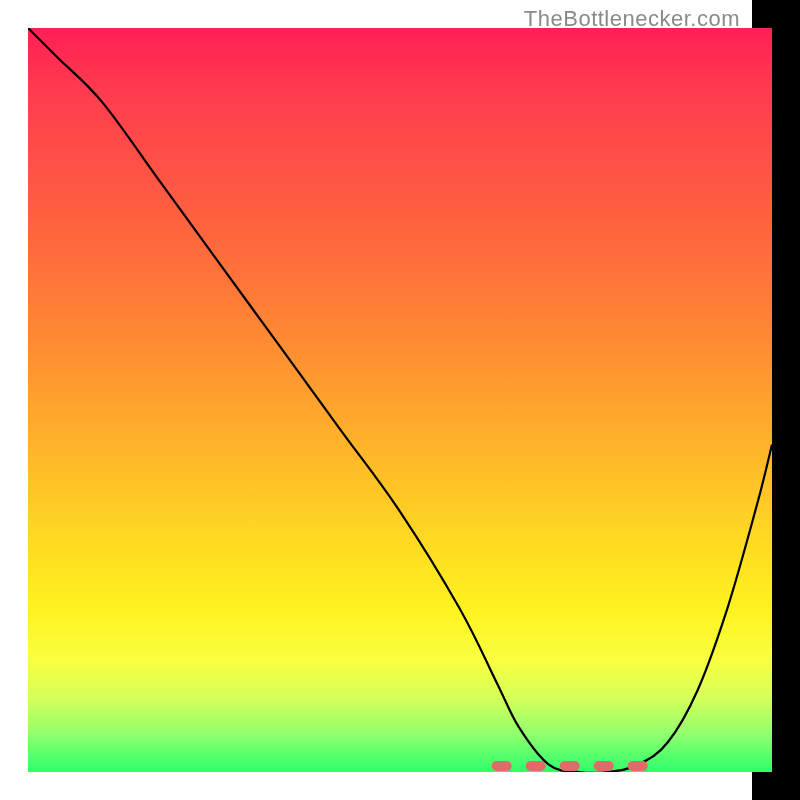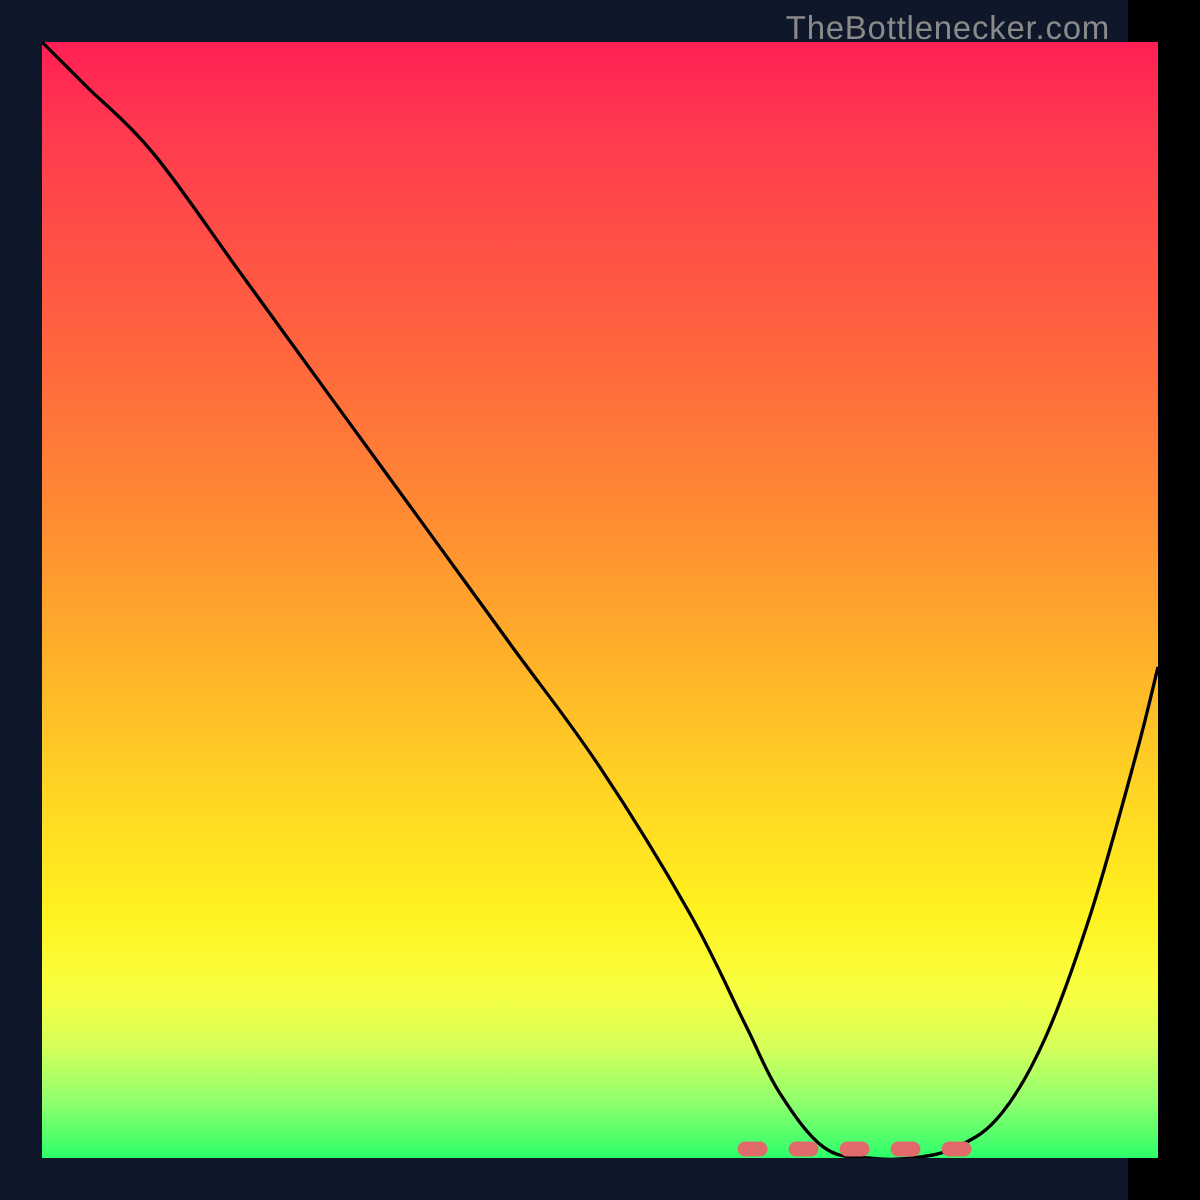--- a/index.html
+++ b/index.html
@@ -1,20 +1,20 @@
 <!DOCTYPE html>
 <html><head>
 <meta charset="utf-8">
 <style>
   * { margin: 0; padding: 0; box-sizing: border-box; }
   html, body { width: 800px; height: 800px; overflow: hidden; background: #000; }
   .wrap {
     position: relative;
     width: 752px; height: 800px;
-    background: #0f172a;
+    background: #ffffff;
   }
   .attribution {
     position: absolute;
     top: 6px; right: 12px;
     font-family: Arial, Helvetica, sans-serif;
     font-size: 22px;
     color: #8a8a8a;
     letter-spacing: 0.5px;
     z-index: 10;
   }

